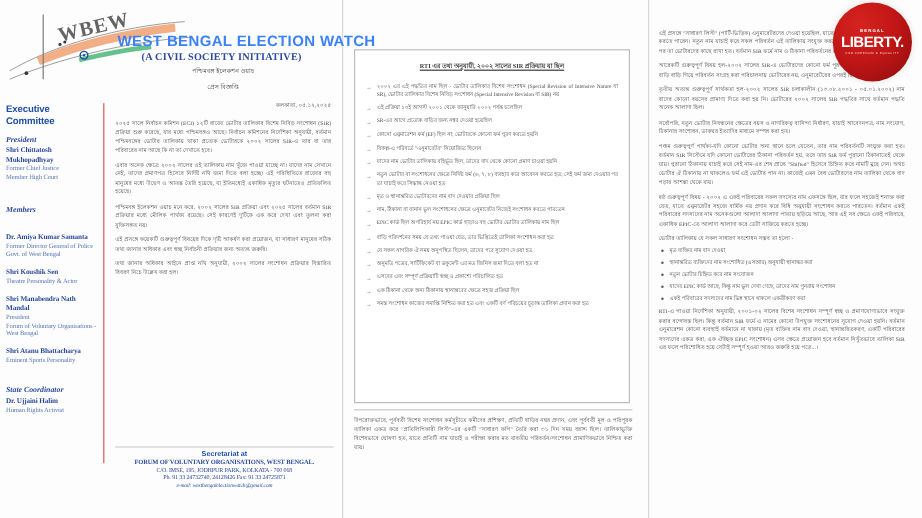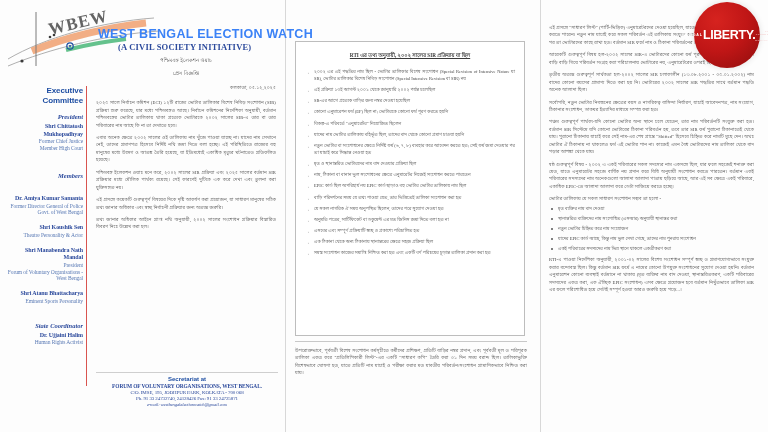--- a/index.html
+++ b/index.html
@@ -40,21 +40,20 @@
     font-family:"Liberation Serif",serif;
     font-size:8.5px;font-weight:bold;color:#2c4a9c;
     letter-spacing:.2px;white-space:nowrap;
   }
 
   .exec-col{
     position:absolute;left:5px;top:86px;width:78px;
     color:#2c4a9c;
     font-family:"Liberation Serif",serif;
     line-height:1.25;
-    text-align:right;
   }
   .exec-head{
     font-family:"Liberation Sans",sans-serif;
     font-size:8px;font-weight:bold;color:#1f4fa3;
     margin-bottom:7px;letter-spacing:-.1px;
   }
   .exec-role{font-size:6.5px;font-style:italic;font-weight:bold;margin:7px 0 2px;color:#2c4a9c;}
   .exec-name{font-size:6px;font-weight:bold;color:#2c4a9c;letter-spacing:-.1px;}
   .exec-desc{font-size:5.5px;color:#5a7ab5;letter-spacing:-.1px;}
   .exec-gap{height:13px;}
@@ -124,21 +123,21 @@
   ul.dots>li:before{
     content:"";position:absolute;left:2px;top:2.2px;
     width:2px;height:2px;border-radius:50%;background:#555;
   }
 
   
   .liberty{
     position:absolute;right:8px;top:2px;
     width:66px;height:66px;border-radius:50%;
     background:radial-gradient(circle at 34% 28%,#d6231f 0%,#c01616 48%,#8d0d0d 100%);
-    display:flex;flex-direction:row;align-items:center;justify-content:center;
+    display:flex;flex-direction:column;align-items:center;justify-content:center;
     box-shadow:0 0 6px rgba(0,0,0,.12);
     text-align:right;
   }
   .lib-top{
     font-family:"Liberation Sans",sans-serif;
     font-size:3.6px;font-weight:bold;color:#fff;letter-spacing:.9px;
     margin-bottom:1px;
   }
   .lib-main{
     font-family:"Liberation Sans",sans-serif;

